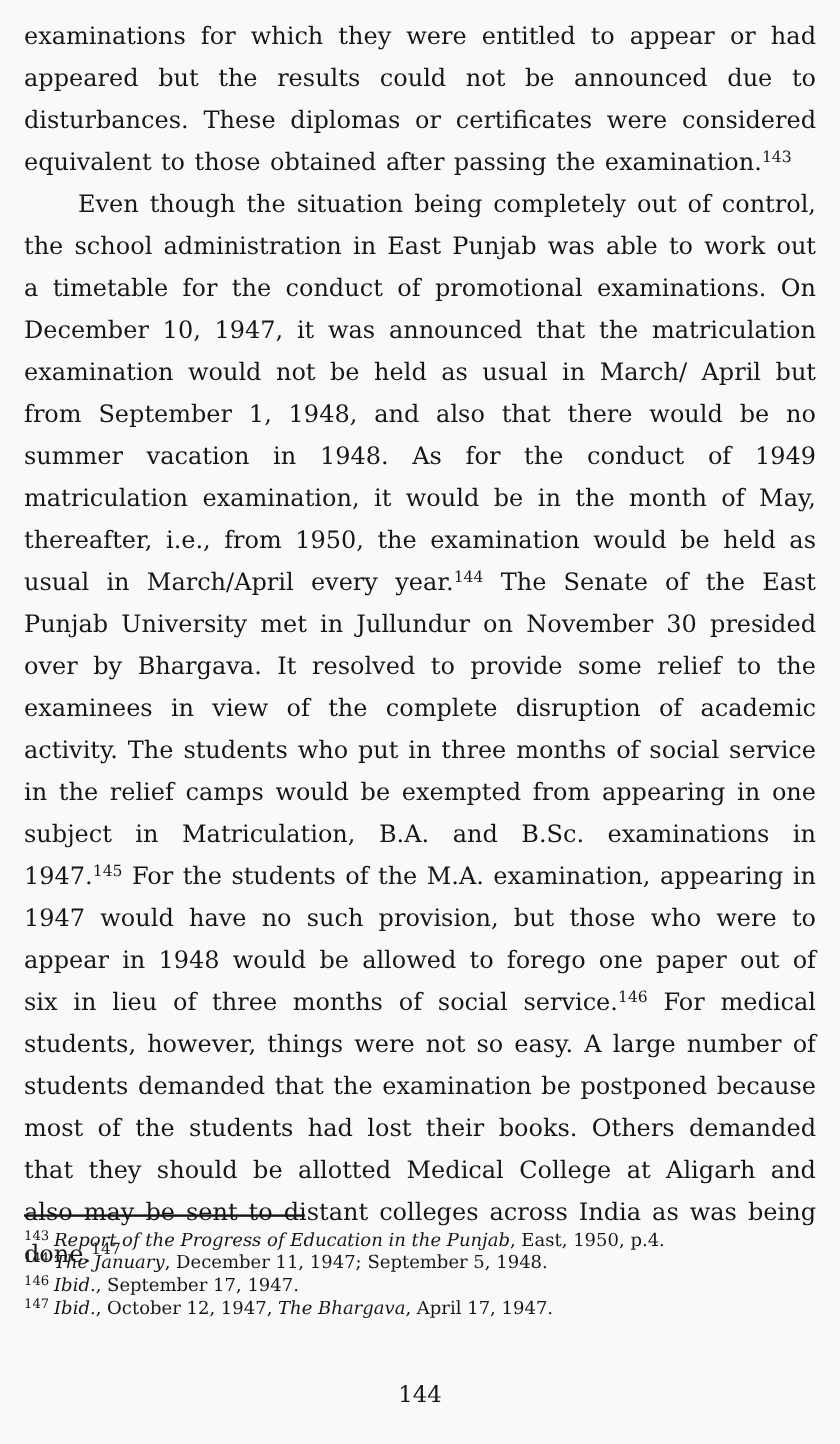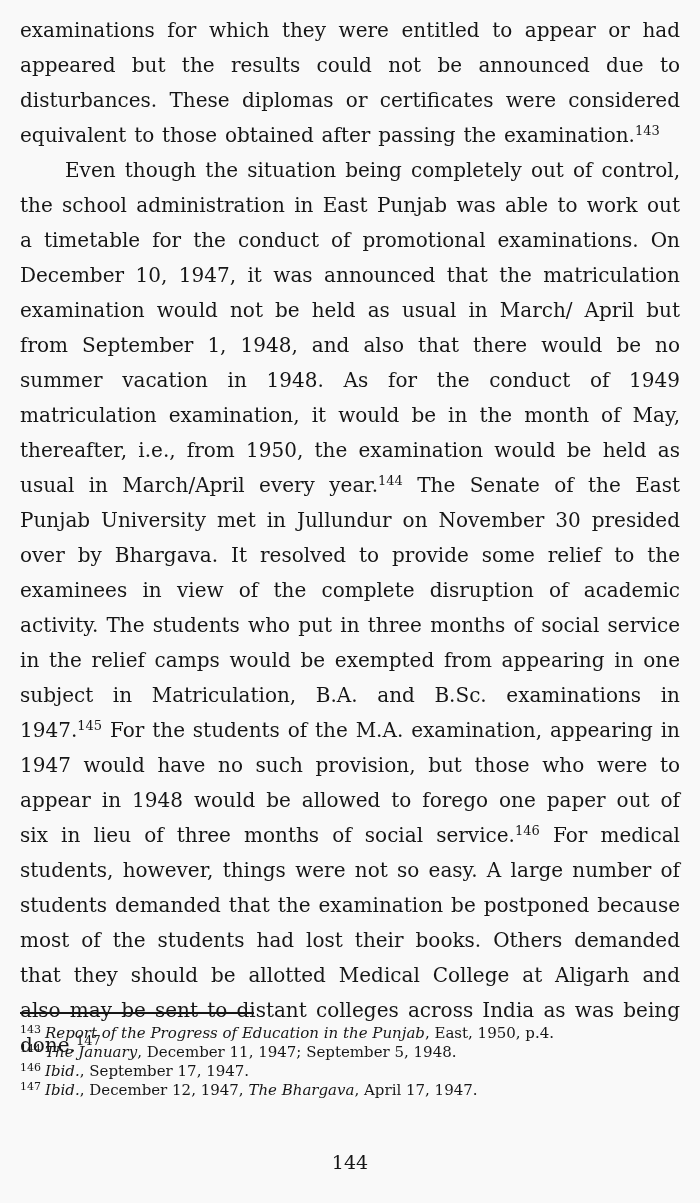--- a/index.html
+++ b/index.html
@@ -87,16 +87,16 @@
 <div class="page">
   <div class="body-text">
       <p><span>examinations for which they were entitled to appear or had appeared but the results could not be announced due to disturbances. These diplomas or certificates were considered equivalent to those obtained after passing the examination.</span><sup class="fn-ref">143</sup></p>
       <p class="indent"><span>Even though the situation being completely out of control, the school administration in East Punjab was able to work out a timetable for the conduct of promotional examinations. On December 10, 1947, it was announced that the matriculation examination would not be held as usual in March/ April but from September 1, 1948, and also that there would be no summer vacation in 1948. As for the conduct of 1949 matriculation examination, it would be in the month of May, thereafter, i.e., from 1950, the examination would be held as usual in March/April every year.</span><sup class="fn-ref">144</sup><span> The Senate of the East Punjab University met in Jullundur on November 30 presided over by Bhargava. It resolved to provide some relief to the examinees in view of the complete disruption of academic activity. The students who put in three months of social service in the relief camps would be exempted from appearing in one subject in Matriculation, B.A. and B.Sc. examinations in 1947.</span><sup class="fn-ref">145</sup><span> For the students of the M.A. examination, appearing in 1947 would have no such provision, but those who were to appear in 1948 would be allowed to forego one paper out of six in lieu of three months of social service.</span><sup class="fn-ref">146</sup><span> For medical students, however, things were not so easy. A large number of students demanded that the examination be postponed because most of the students had lost their books. Others demanded that they should be allotted Medical College at Aligarh and also may be sent to distant colleges across India as was being done.</span><sup class="fn-ref">147</sup></p>
     </div>
   <div class="footnote-rule"></div>
   <div class="footnotes">
       <div class="fn"><sup class="fn-num">143</sup><span class="seg-italic">Report of the Progress of Education in the Punjab</span><span>, East, 1950, p.4.</span></div>
       <div class="fn"><sup class="fn-num">144</sup><span class="seg-italic">The January</span><span>, December 11, 1947; September 5, 1948.</span></div>
       <div class="fn"><sup class="fn-num">146</sup><span class="seg-italic">Ibid.</span><span>, September 17, 1947.</span></div>
-      <div class="fn"><sup class="fn-num">147</sup><span class="seg-italic">Ibid.</span><span>, December 12, 1947, </span><span class="seg-italic">The Bhargava</span><span>, April 17, 1947.</span></div>
+      <div class="fn"><sup class="fn-num">147</sup><span class="seg-italic">Ibid.</span><span>, October 12, 1947, </span><span class="seg-italic">The Bhargava</span><span>, April 17, 1947.</span></div>
     </div>
   <div class="page-number">144</div>
 </div>
 
 </body></html>

